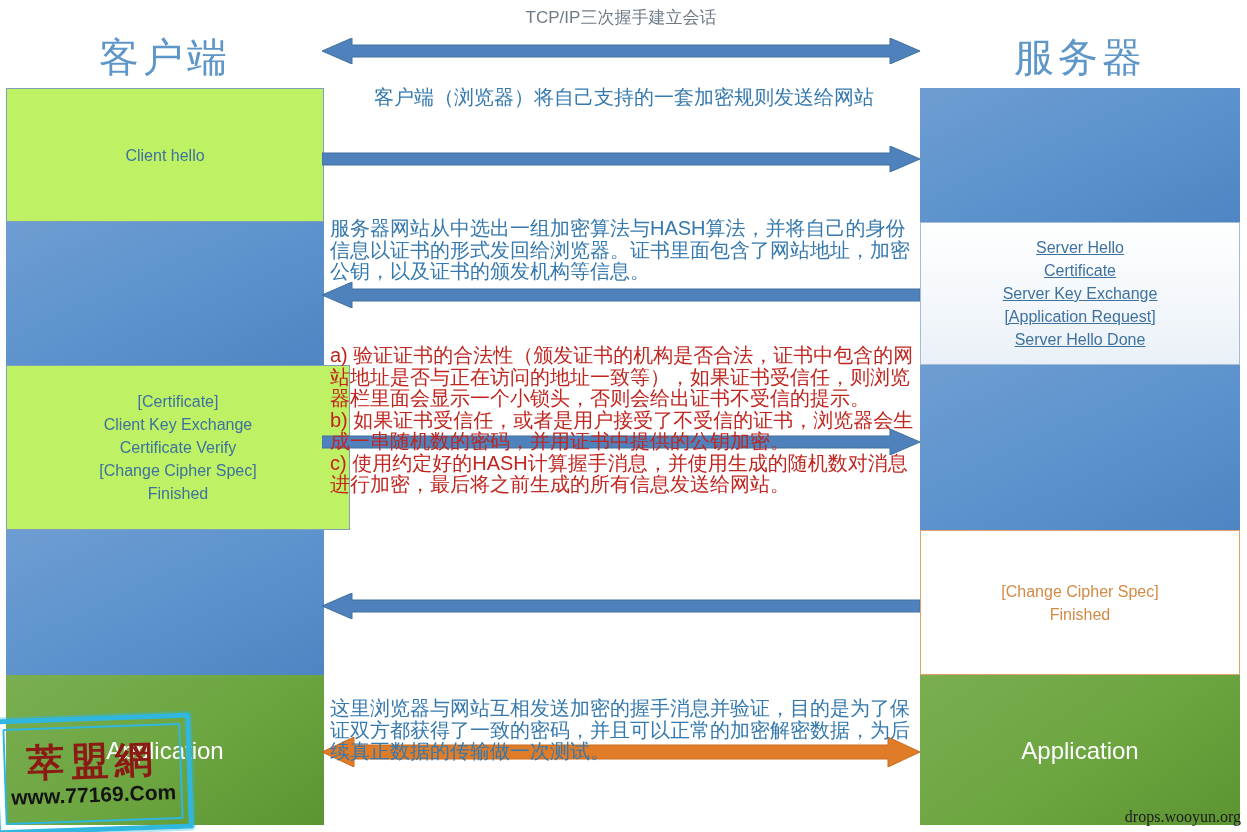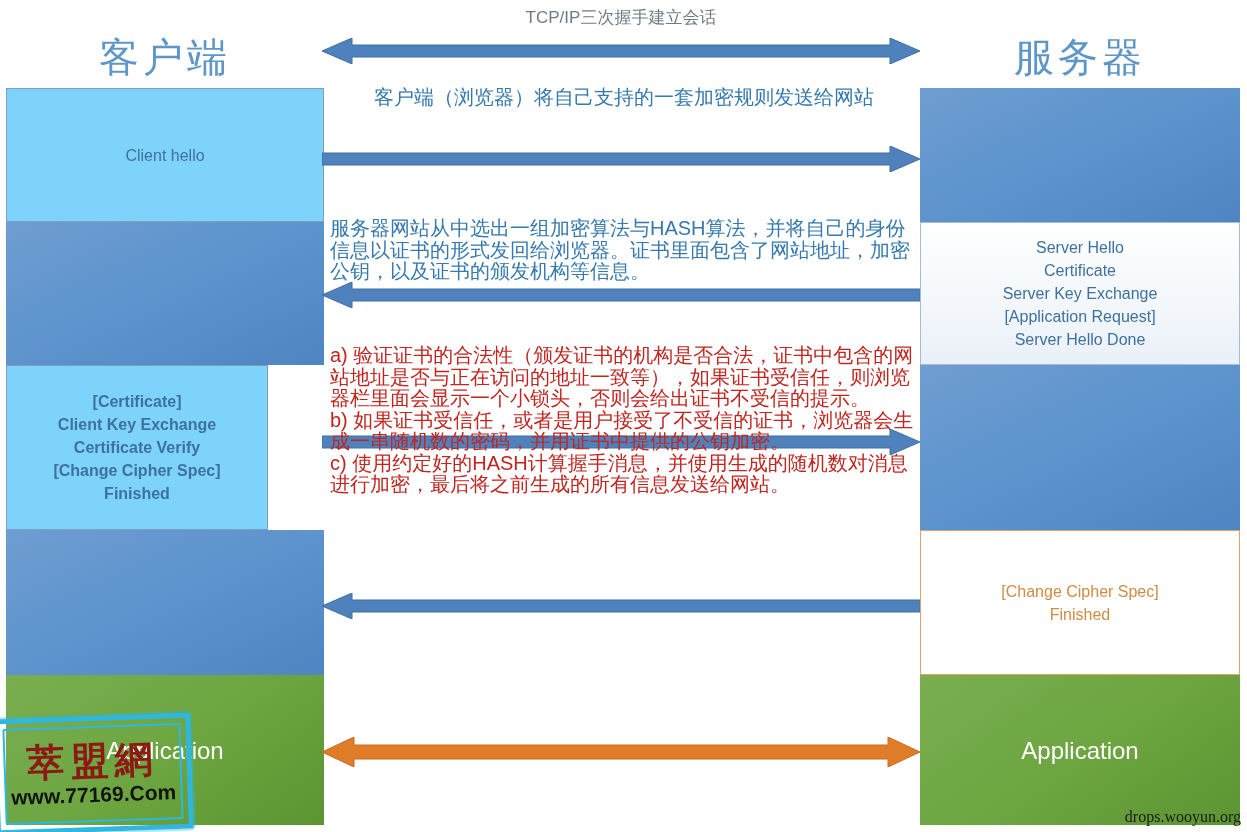--- a/index.html
+++ b/index.html
@@ -16,24 +16,24 @@
     position:absolute;top:30px;font-size:40px;color:#5E96C8;
     text-align:center;letter-spacing:4px;
   }
   .col-header.client{left:6px;width:318px;}
   .col-header.server{left:920px;width:320px;}
   .col-box{
     position:absolute;box-sizing:border-box;
     display:flex;flex-direction:column;justify-content:center;align-items:center;
     font-size:16px;line-height:23px;text-align:center;
   }
-  .outlined{background:#7dd3fc;border:1px solid #7F9EB8;color:#3E719F;}
+  .outlined{background:#bef264;border:1px solid #7F9EB8;color:#3E719F;}
   .filled{background:linear-gradient(155deg,#6E9DD2 0%,#5C92CC 55%,#4E85C2 100%);}
   .lightbox{background:linear-gradient(180deg,#FEFFFF 0%,#F3F7FB 60%,#E9F0F7 100%);
-    border:1px solid #A5BDD2;color:#3E719F;}
+    border:1px solid #A5BDD2;color:#3E719F;text-decoration:underline;}
   .orangebox{background:#ffffff;border:1px solid #DFA36A;color:#D28A44;}
   .green{background:linear-gradient(145deg,#7AAE50 0%,#6CA540 55%,#5B9430 100%);
     color:#ffffff;font-size:24px;}
   .mid-text{
     position:absolute;left:330px;width:588px;
     font-size:20px;line-height:21.5px;z-index:2;
   }
   .blue-text{color:#3579AE;}
   .red-text{color:#C0261F;}
   .centered{text-align:center;}
@@ -69,21 +69,21 @@
 <svg class="arrow" style="top:38px;" width="598" height="26" viewBox="0 0 598 26">
   <polygon points="30,7 568,7 568,0 598,13 568,26 568,19 30,19 30,26 0,13 30,0" fill="#4F81BD" stroke="#41719C" stroke-width="1"></polygon>
 </svg>
 
 <div class="col-box outlined" style="left:6px;top:88px;width:318px;height:134px;">
   <span>Client hello</span>
 </div>
 
 <div class="col-box filled" style="left:6px;top:222px;width:318px;height:143px;"></div>
 
-<div class="col-box outlined" style="left:6px;top:365px;width:262px;height:165px;font-weight:bold;">
+<div class="col-box outlined" style="left:6px;top:365px;width:344px;height:165px;">
   <span>[Certificate]</span>
   <span>Client Key Exchange</span>
   <span>Certificate Verify</span>
   <span>[Change Cipher Spec]</span>
   <span>Finished</span>
 </div>
 
 <div class="col-box filled" style="left:6px;top:530px;width:318px;height:145px;"></div>
 
 <div class="col-box green" style="left:6px;top:675px;width:318px;height:150px;">
@@ -134,20 +134,21 @@
 </svg>
 
 <div class="mid-text red-text" style="top:575px;">
 </div>
 
 <svg class="arrow" style="top:593px;" width="598" height="26" viewBox="0 0 598 26">
   <polygon points="598,7 30,7 30,0 0,13 30,26 30,19 598,19" fill="#4F81BD" stroke="#41719C" stroke-width="1"></polygon>
 </svg>
 
 <div class="mid-text blue-text" style="top:698px;">
+  <p>这里浏览器与网站互相发送加密的握手消息并验证，目的是为了保证双方都获得了一致的密码，并且可以正常的加密解密数据，为后续真正数据的传输做一次测试。</p>
 </div>
 
 <svg class="arrow" style="top:737px;" width="598" height="30" viewBox="0 0 598 30">
   <polygon points="32,8 566,8 566,0 598,15 566,30 566,22 32,22 32,30 0,15 32,0" fill="#E07C28" stroke="#C96A1E" stroke-width="1"></polygon>
 </svg>
 
 <div class="stamp">
   <div class="stamp-inner">
     <div class="stamp-name">萃盟網</div>
     <div class="stamp-url">www.77169.Com</div>

